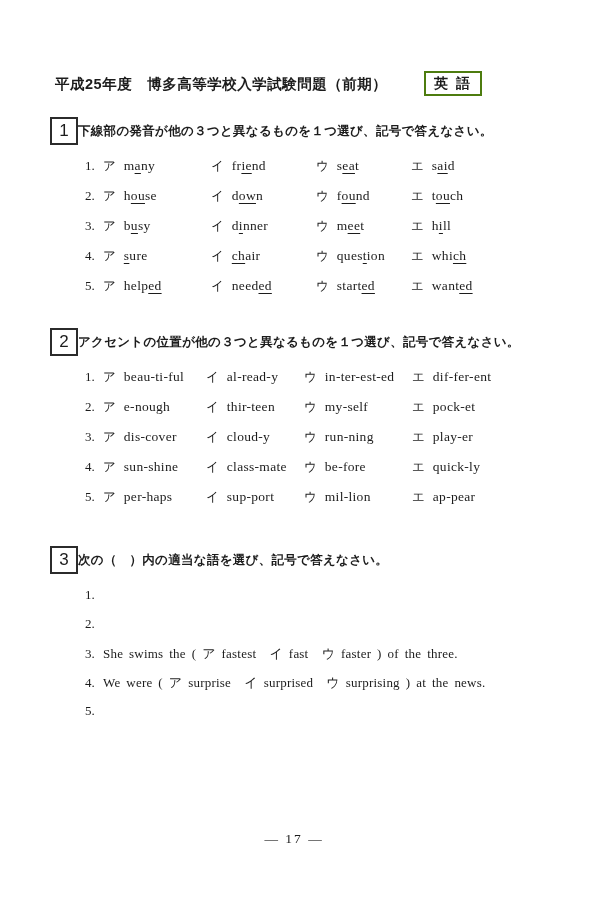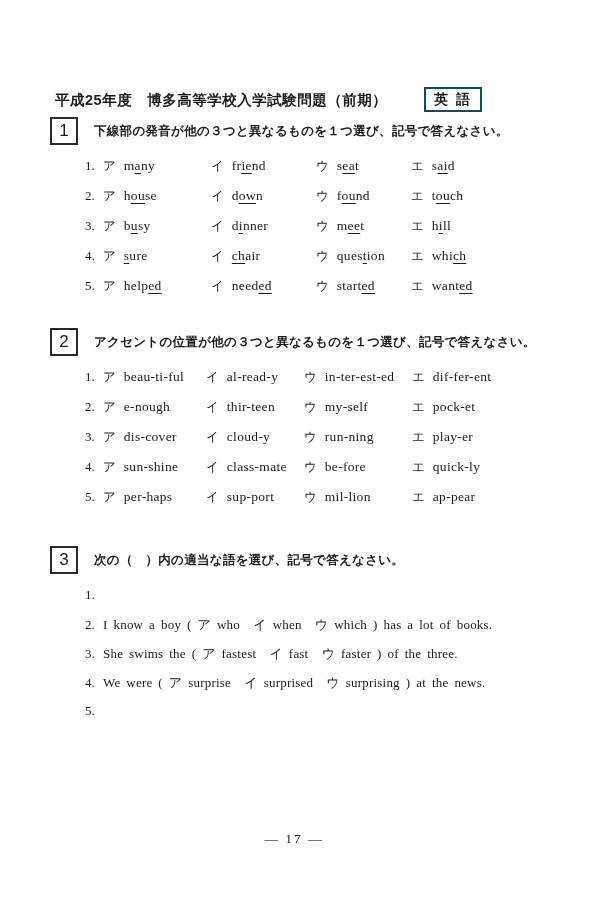--- a/index.html
+++ b/index.html
@@ -1,37 +1,37 @@
 <!DOCTYPE html>
 <html><head>
 <meta charset="utf-8">
 <style>
   * { box-sizing: border-box; }
   body { margin:0; background:#ffffff; color:#1c1c1c; font-family:"Liberation Serif", serif; }
   .page { position:relative; width:600px; height:900px; background:#ffffff; overflow:hidden; }
 
   
-  .header { position:absolute; top:70px; left:55px; right:0; height:28px;margin-top:16px; }
+  .header { position:absolute; top:70px; left:55px; right:0; height:28px; }
   .title { font-family:"Liberation Sans", sans-serif; font-weight:bold; font-size:14.5px;
            letter-spacing:0.5px; line-height:28px; }
   .subject-box { position:absolute; left:369px; top:1px; width:58px; height:25px;
-                 border:2px solid #0c4a6e; display:flex; align-items:center; justify-content:center;
+                 border:2px solid #4d7c0f; display:flex; align-items:center; justify-content:center;
                  font-family:"Liberation Sans", sans-serif; font-weight:bold; font-size:14px;
                  letter-spacing:2px; background:#fff; }
 
   
   .section { position:absolute; left:50px; right:20px; }
   #sec1 { top:117px; }
   #sec2 { top:328px; }
   #sec3 { top:546px; }
   .sec-header { display:flex; align-items:center; }
   .num-box { width:28px; height:28px; border:2px solid #2b2b2b; flex:none;
              display:flex; align-items:center; justify-content:center;
              font-family:"Liberation Sans", sans-serif; font-size:17px; background:#fff; }
-  .instruction { margin-left:16px; font-family:"Liberation Sans", sans-serif; font-weight:bold;
+  .instruction { font-family:"Liberation Sans", sans-serif; font-weight:bold;
                  font-size:12.5px; letter-spacing:0.3px; }
 
   
   .rows { margin-top:13px; margin-left:35px; font-size:13.5px; }
   .q-row { display:flex; align-items:baseline; height:30px; }
   .q-num { width:18px; flex:none; font-size:13px; }
   .choice { display:flex; flex:none; }
   .kana { flex:none; font-size:12.5px; margin-right:8px; }
   .word { letter-spacing:0.3px; white-space:nowrap;text-align:center; }
   .u { text-decoration:underline; text-underline-offset:2.5px; }
@@ -282,21 +282,20 @@
         <span>3</span>
       </div>
       <div class="instruction">次の（　）内の適当な語を選び、記号で答えなさい。</div>
     </div>
     <div class="rows">
         <div class="s-item">
           <span class="q-num">1.</span>
         </div>
         <div class="s-item">
           <span class="q-num">2.</span>
-          <span class="s-text">I know a boy ( ア who　イ when　ウ which ) has a lot of books.</span>
         </div>
         <div class="s-item">
           <span class="q-num">3.</span>
           <span class="s-text">She swims the ( ア fastest　イ fast　ウ faster ) of the three.</span>
         </div>
         <div class="s-item">
           <span class="q-num">4.</span>
           <span class="s-text">We were ( ア surprise　イ surprised　ウ surprising ) at the news.</span>
         </div>
         <div class="s-item">

